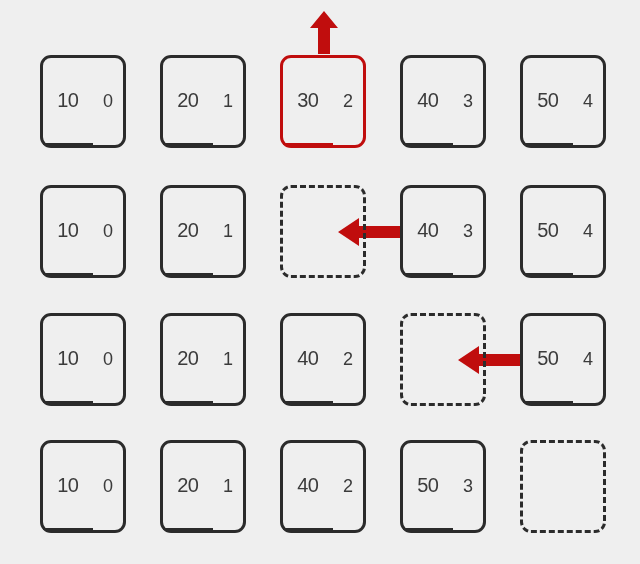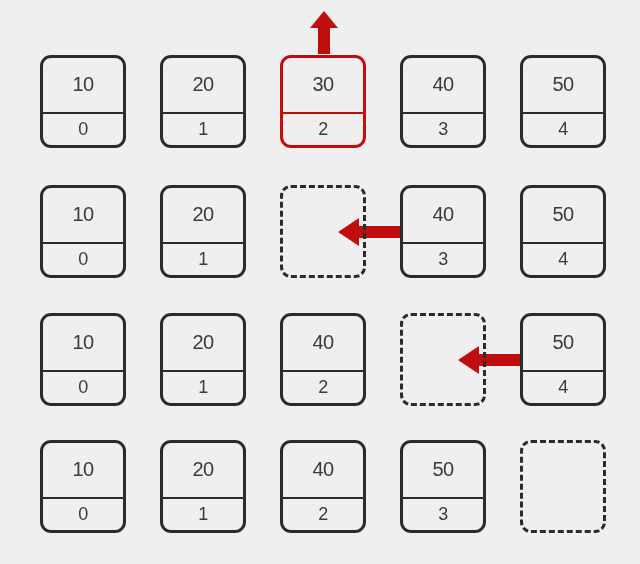--- a/index.html
+++ b/index.html
@@ -31,21 +31,21 @@
   
   .cell {
     position: absolute;
     width: 86px;
     height: 93px;
     box-sizing: border-box;
     border: 3.5px solid #2b2b2b;
     border-radius: 11px;
     background: #efefef;
     display: flex;
-    flex-direction: column;
+    flex-direction: row;
   }
   .cell .value {
     flex: 0 0 62%;
     display: flex;
     align-items: center;
     justify-content: center;
     border-bottom: 2.5px solid #2b2b2b;
     font-size: 20px;
     color: #3b3b3b;
     letter-spacing: -0.5px;

